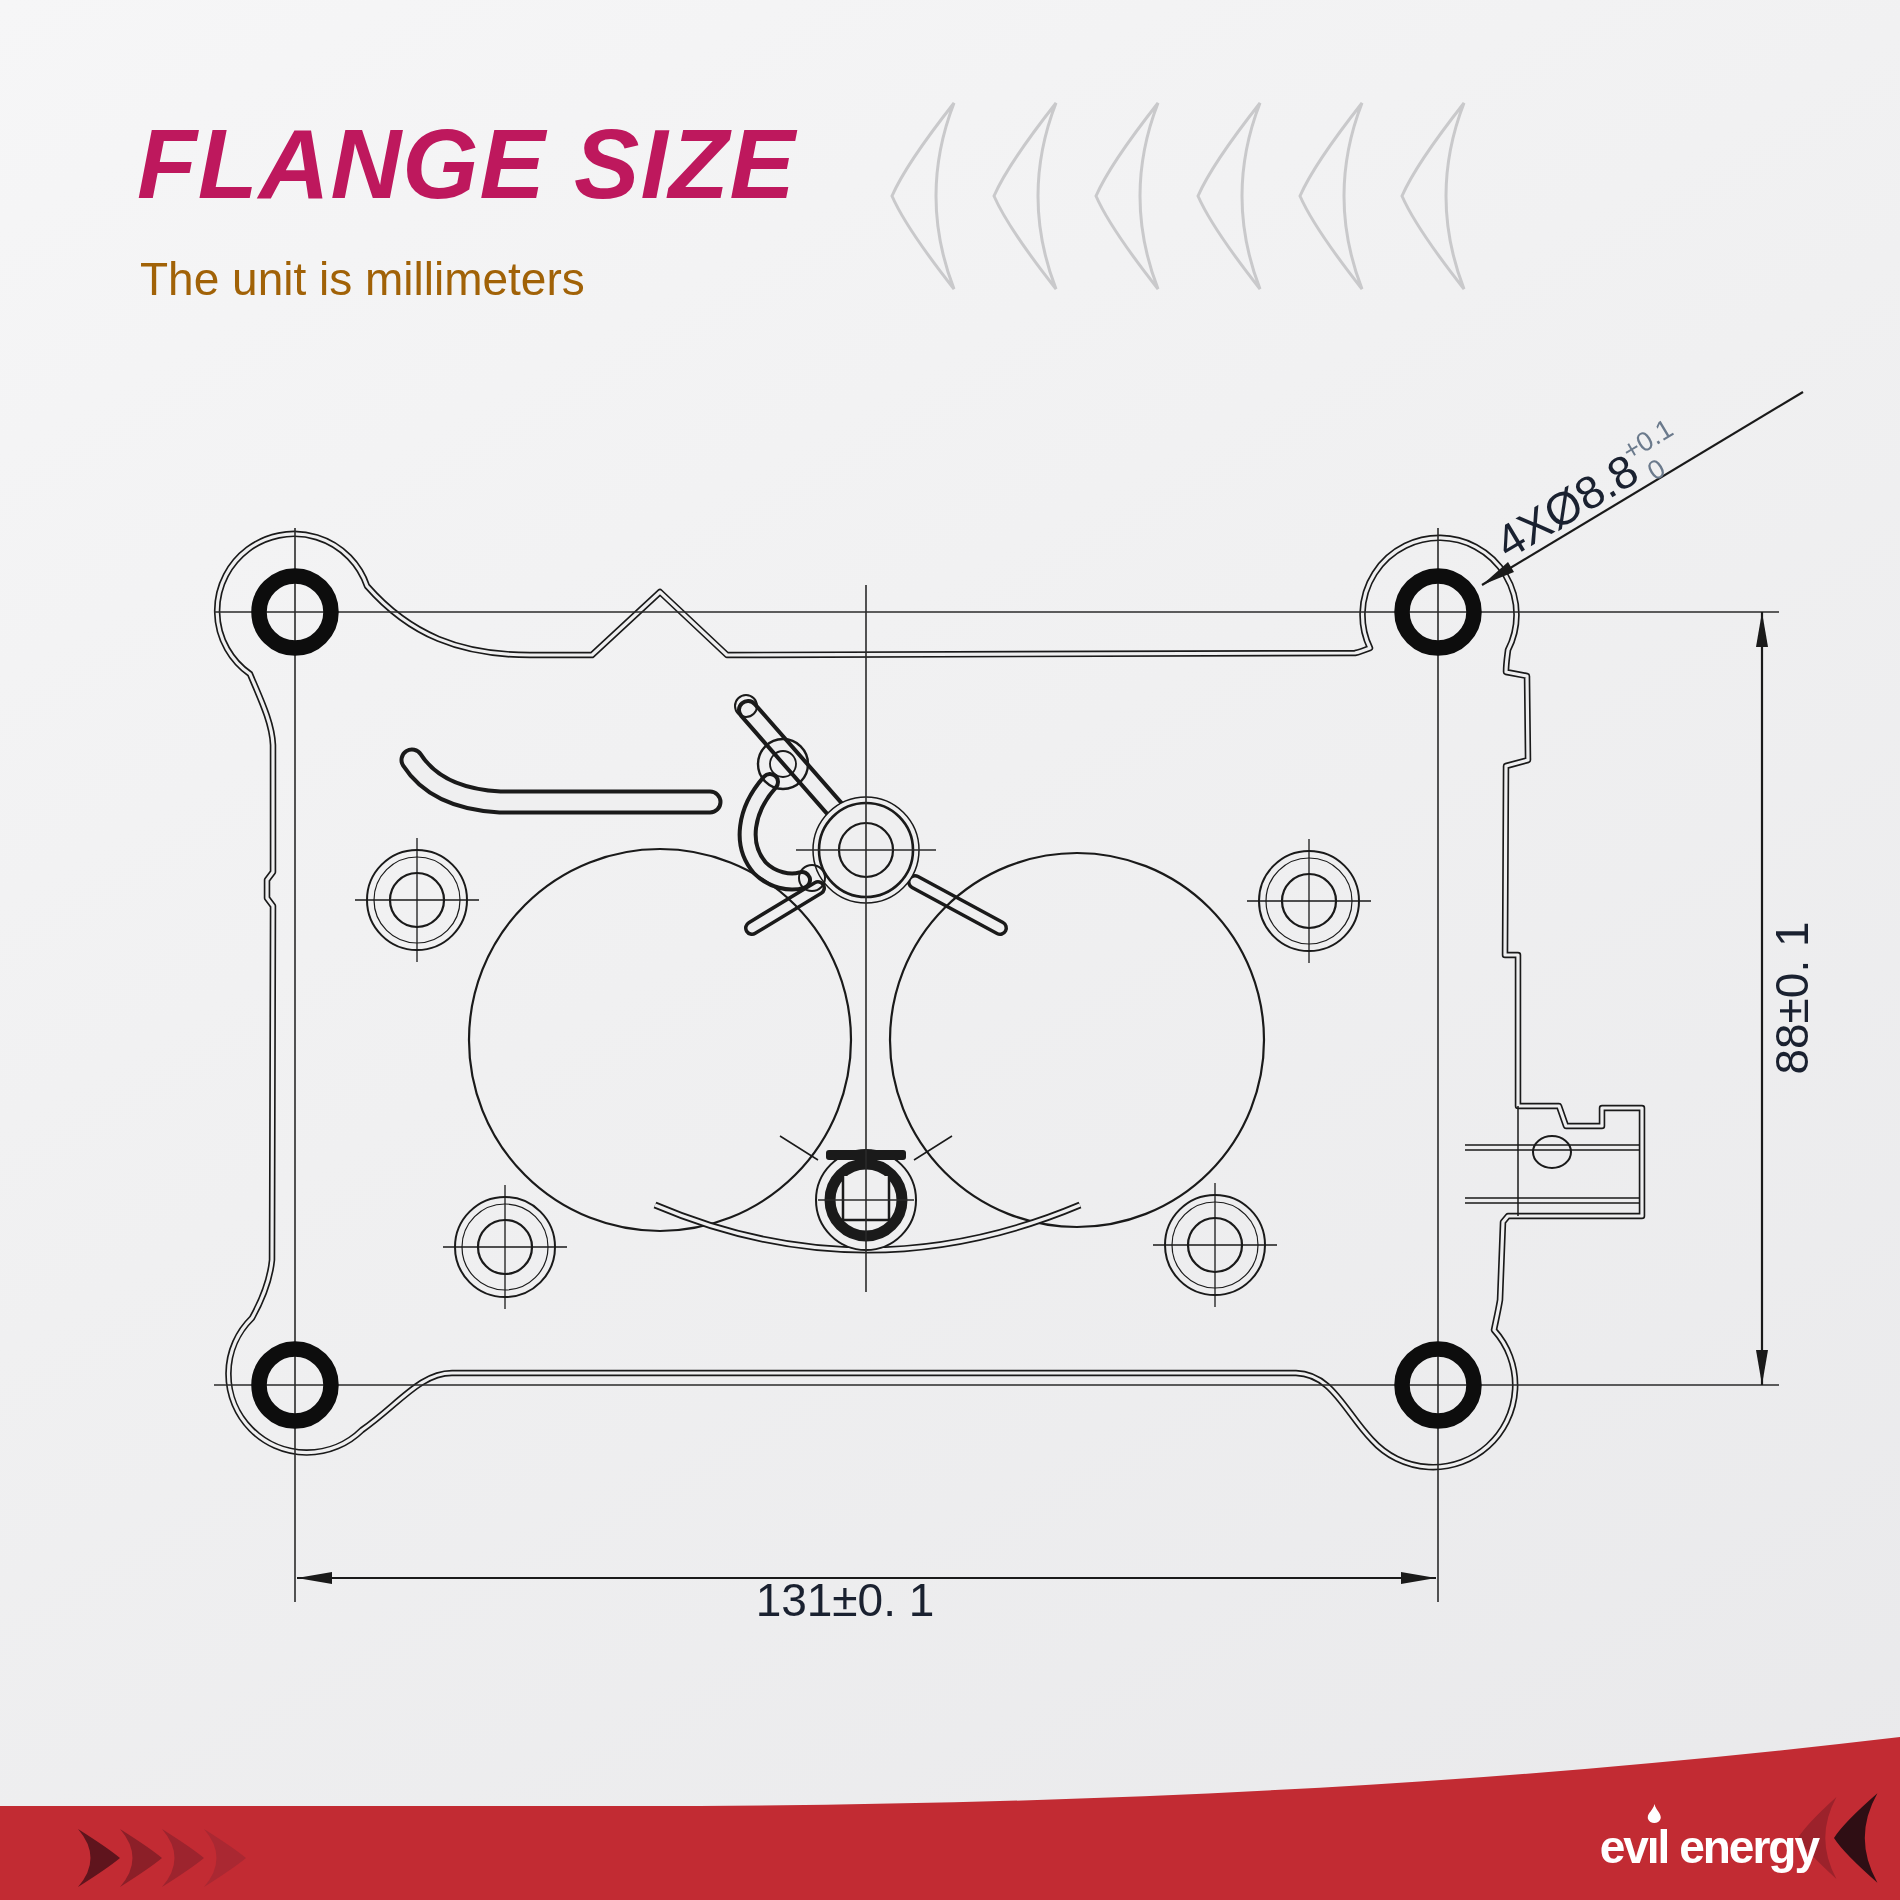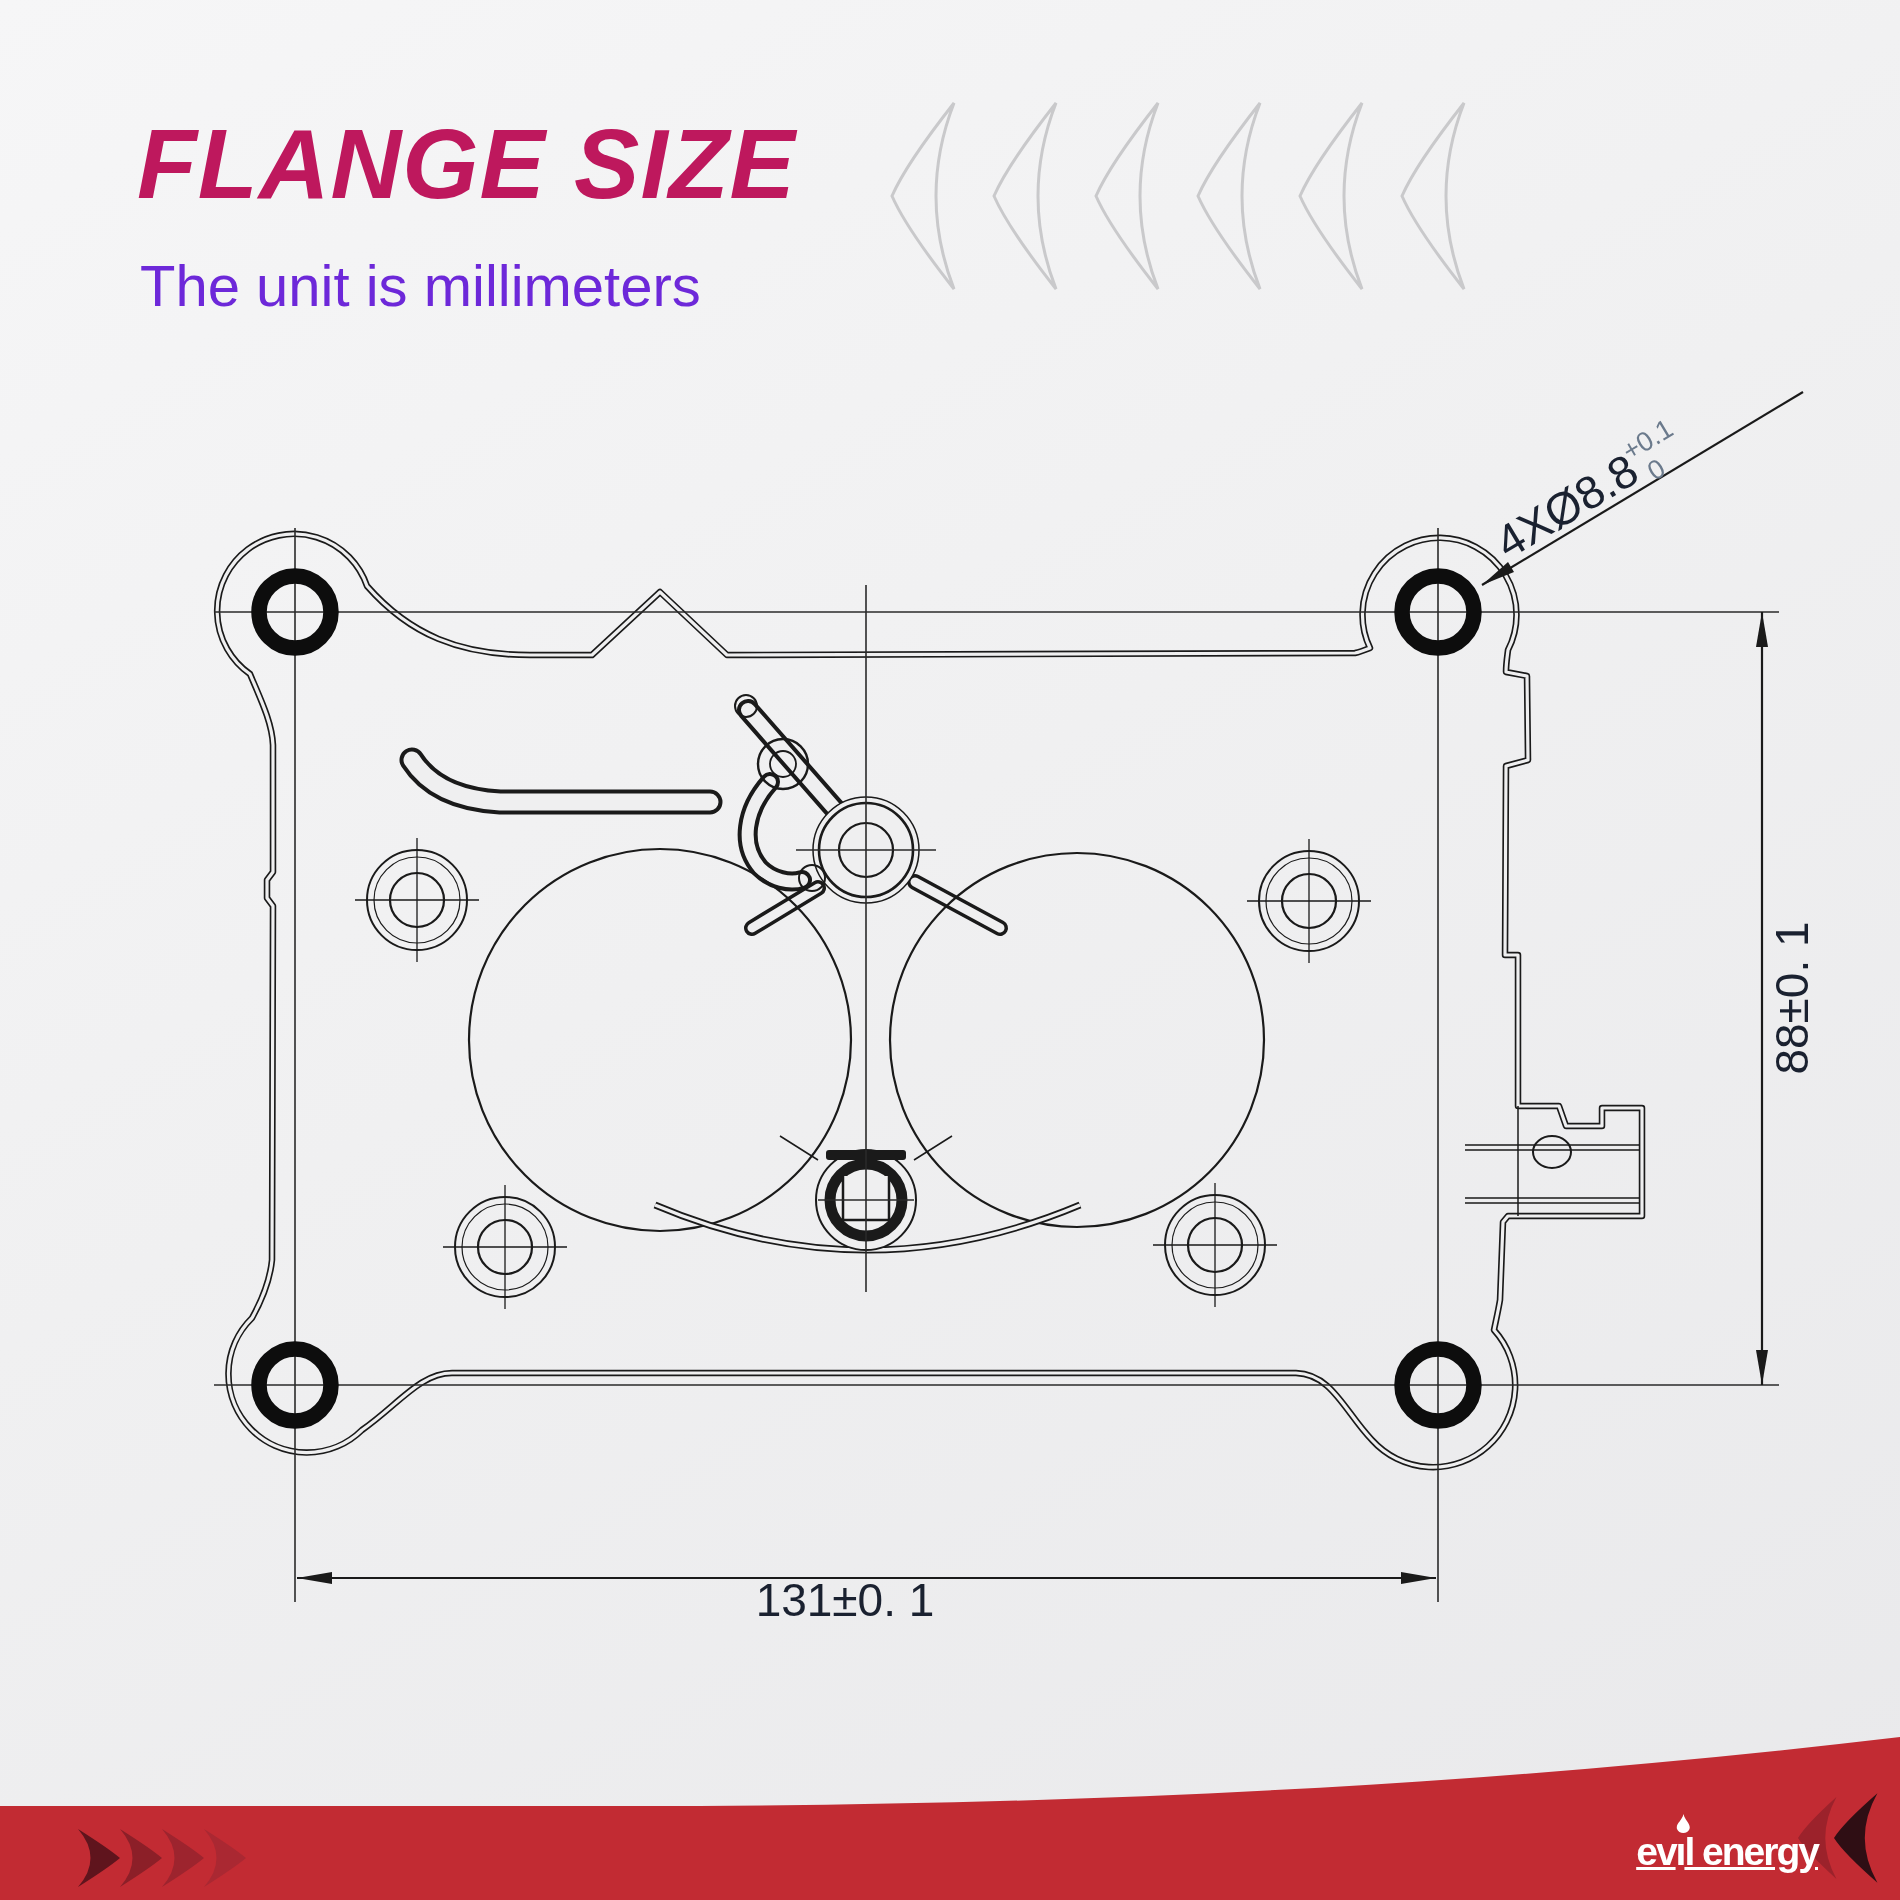--- a/index.html
+++ b/index.html
@@ -9,29 +9,29 @@
     font-family:"Liberation Sans", sans-serif;
   }
   .abs{position:absolute;}
   #title{
     left:137px;top:108px;
     font-size:98px;font-weight:900;font-style:italic;
     letter-spacing:1px;color:#be185d;white-space:nowrap;
   }
   #subtitle{
     left:140px;top:252px;
-    font-size:58px;font-weight:400;color:#6d28d9;white-space:nowrap;
+    font-size:46px;font-weight:400;color:#a16207;white-space:nowrap;
   }
   #deco-arrows{left:0;top:0;pointer-events:none;}
   #drawing{left:0;top:0;pointer-events:none;}
   #band{left:0;top:0;pointer-events:none;}
   #brand{
     right:82px;bottom:26px;
-    font-size:39px;font-weight:700;letter-spacing:-2px;
-    color:#ffffff;white-space:nowrap;z-index:5;text-decoration:underline;
+    font-size:46px;font-weight:700;letter-spacing:-2px;
+    color:#ffffff;white-space:nowrap;z-index:5;
   }
   #brand .i-wrap{position:relative;display:inline-block;}
   #brand .flame{
     position:absolute;left:0px;top:-16px;width:15px;height:22px;display:block;
   }
   .cad-text{font-family:"Liberation Sans",sans-serif;fill:#1a2130;}
 </style>
 </head>
 <body>
 

